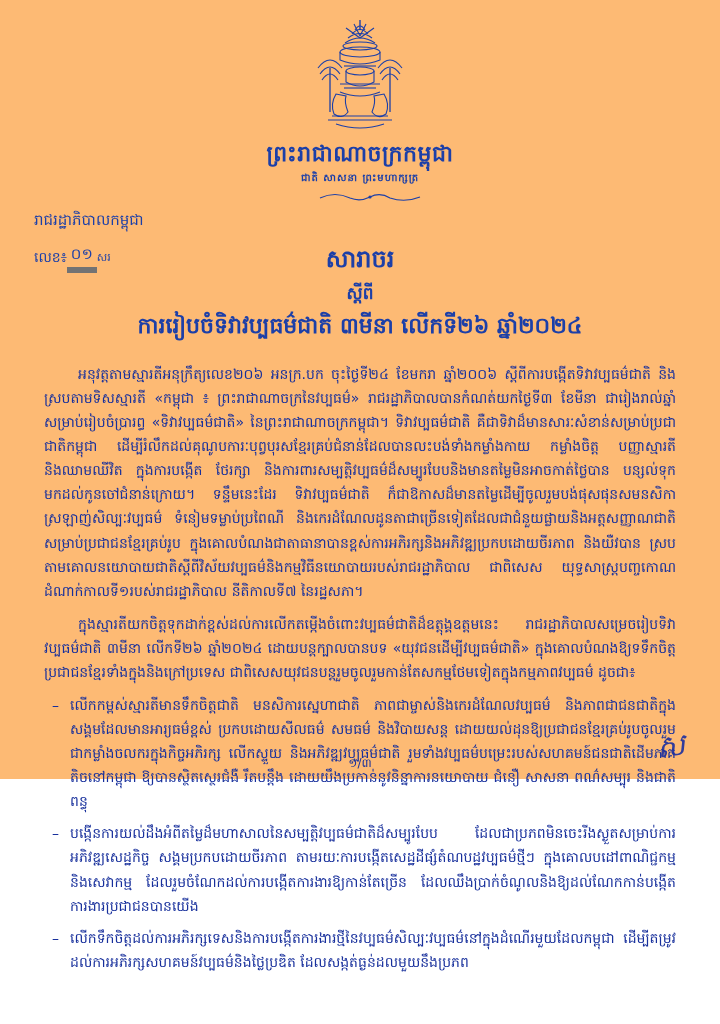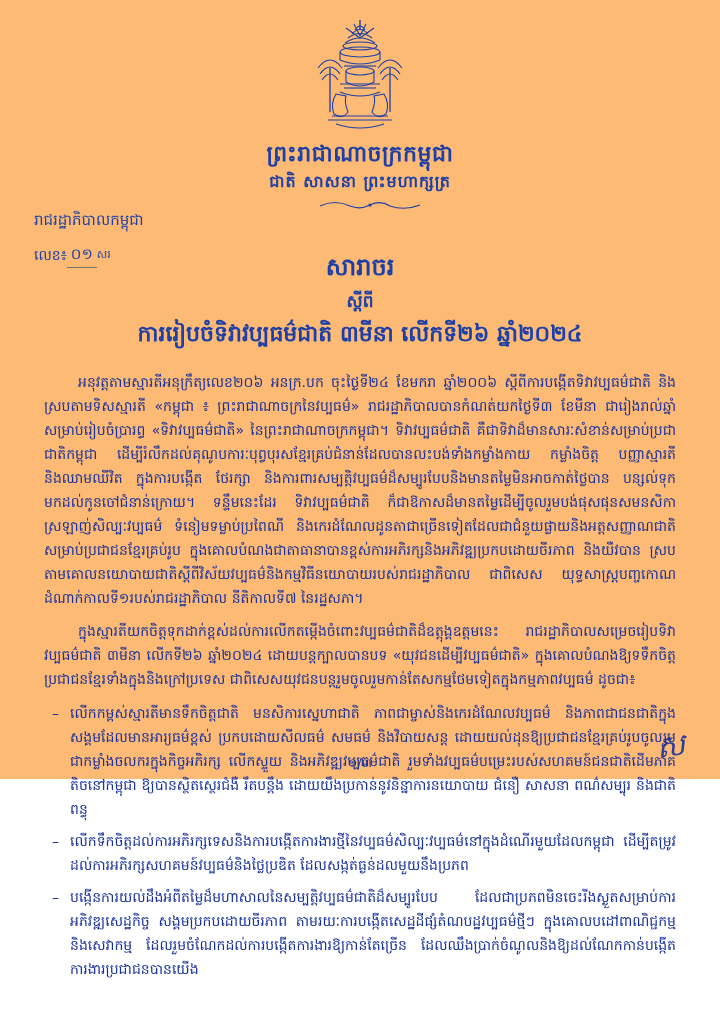--- a/index.html
+++ b/index.html
@@ -40,21 +40,21 @@
     color: #1c3fa8;
     line-height: 1.25;
   }
   .royal .kingdom {
     font-size: 22px;
     font-weight: bold;
     letter-spacing: 0.5px;
     margin-top: 4px;
   }
   .royal .motto {
-    font-size: 16px;
+    font-size: 10px;
     font-weight: bold;
     margin-top: 4px;
     letter-spacing: 1px;
   }
   .royal .rule {
     margin: 6px auto 0 auto;
     width: 90px;
     height: 12px;
     position: relative;
   }
@@ -75,21 +75,21 @@
   }
   .leftblock .numline {
     margin-top: 10px;
     display: flex;
     align-items: center;
     white-space: nowrap;
   }
   .leftblock .numline .num {
     font-family: "DejaVu Sans", sans-serif;
     font-size: 15px;
-    border-bottom: 1px solid #737373;
+    border-bottom: 6px solid #737373;
     padding: 0 4px 1px 4px;
   }
   .leftblock .numline .suffix {
     font-size: 11px;
   }
 
   
   .titleblock {
     text-align: center;
     color: #1c3fa8;
@@ -235,21 +235,21 @@
     <div class="t2">ស្ដីពី</div>
     <div class="t3">ការរៀបចំទិវាវប្បធម៌ជាតិ ៣មីនា លើកទី២៦ ឆ្នាំ២០២៤</div>
   </div>
 
   <div class="body">
     <p>អនុវត្តតាមស្មារតីអនុក្រឹត្យលេខ២០៦ អនក្រ.បក ចុះថ្ងៃទី២៤ ខែមករា ឆ្នាំ២០០៦ ស្ដីពីការបង្កើតទិវាវប្បធម៌ជាតិ និងស្របតាមទិសស្មារតី «កម្ពុជា ៖ ព្រះរាជាណាចក្រនៃវប្បធម៌» រាជរដ្ឋាភិបាលបានកំណត់យកថ្ងៃទី៣ ខែមីនា ជារៀងរាល់ឆ្នាំសម្រាប់រៀបចំប្រារព្ធ «ទិវាវប្បធម៌ជាតិ» នៃព្រះរាជាណាចក្រកម្ពុជា។ ទិវាវប្បធម៌ជាតិ គឺជាទិវាដ៏មានសារៈសំខាន់សម្រាប់ប្រជាជាតិកម្ពុជា ដើម្បីរំលឹកដល់គុណូបការៈបុព្វបុរសខ្មែរគ្រប់ជំនាន់ដែលបានលះបង់ទាំងកម្លាំងកាយ កម្លាំងចិត្ត បញ្ញាស្មារតី និងឈាមឈីវិត ក្នុងការបង្កើត ថែរក្សា និងការពារសម្បត្តិវប្បធម៌ដ៏សម្បូរបែបនិងមានតម្លៃមិនអាចកាត់ថ្លៃបាន បន្សល់ទុកមកដល់កូនចៅជំនាន់ក្រោយ។ ទន្ទឹមនេះដែរ ទិវាវប្បធម៌ជាតិ ក៏ជាឱកាសដ៏មានតម្លៃដើម្បីចូលរួមបង់ផុសផុនសមនសិកាស្រឡាញ់សិល្បៈវប្បធម៌ ទំនៀមទម្លាប់ប្រពៃណី និងកេរដំណែលដូនតាជាច្រើនទៀតដែលជាជំនួយផ្លាយនិងអត្តសញ្ញាណជាតិ សម្រាប់ប្រជាជនខ្មែរគ្រប់រូប ក្នុងគោលបំណងជាតាធានាបានខ្ពស់ការអភិរក្សនិងអភិវឌ្ឍប្រកបដោយចីរភាព និងយឺវបាន ស្របតាមគោលនយោបាយជាតិស្ដីពីវិស័យវប្បធម៌និងកម្មវិធីនយោបាយរបស់រាជរដ្ឋាភិបាល ជាពិសេស យុទ្ធសាស្ត្របញ្ចកោណ ដំណាក់កាលទី១របស់រាជរដ្ឋាភិបាល នីតិកាលទី៧ នៃរដ្ឋសភា។</p>
     <p>ក្នុងស្មារតីយកចិត្តទុកដាក់ខ្ពស់ដល់ការលើកតម្កើងចំពោះវប្បធម៌ជាតិដ៏ឧត្តុង្គឧត្តមនេះ រាជរដ្ឋាភិបាលសម្រេចរៀបទិវាវប្បធម៌ជាតិ ៣មីនា លើកទី២៦ ឆ្នាំ២០២៤ ដោយបន្តក្បាលបានបទ «យុវជនដើម្បីវប្បធម៌ជាតិ» ក្នុងគោលបំណងឱ្យទទឹកចិត្តប្រជាជនខ្មែរទាំងក្នុងនិងក្រៅប្រទេស ជាពិសេសយុវជនបន្តរួមចូលរួមកាន់តែសកម្មថែមទៀតក្នុងកម្មភាពវប្បធម៌ ដូចជា៖</p>
 
     <ul class="bullets">
       <li>លើកកម្ពស់ស្មារតីមានទឹកចិត្តជាតិ មនសិការស្នេហាជាតិ ភាពជាម្ចាស់និងកេរដំណែលវប្បធម៌ និងភាពជាជនជាតិក្នុងសង្គមដែលមានអារ្យធម៌ខ្ពស់ ប្រកបដោយសីលធម៌ សមធម៌ និងវិបាយសន្ដ ដោយយល់ដុនឱ្យប្រជាជនខ្មែរគ្រប់រូបចូលរួមជាកម្លាំងចលករក្នុងកិច្ចអភិរក្ស លើកស្ទួយ និងអភិវឌ្ឍវប្បធម៌ជាតិ រួមទាំងវប្បធម៌បម្រេះរបស់សហគមន៍ជនជាតិដើមភាគតិចនៅកម្ពុជា ឱ្យបានស្ថិតស្ថេរជំងឺ រឹតបន្តឹង ដោយយឹងប្រកាន់នូវនិន្នាការនយោបាយ ជំនឿ សាសនា ពណ៌សម្បុរ និងជាតិពន្ធុ</li>
+      <li>បង្កើនការយល់ដឹងអំពីតម្លៃដ៏មហាសាលនៃសម្បត្តិវប្បធម៌ជាតិដ៏សម្បូរបែប ដែលជាប្រភពមិនចេះរីងស្ងួតសម្រាប់ការអភិវឌ្ឍសេដ្ឋកិច្ច សង្គមប្រកបដោយចីរភាព តាមរយៈការបង្កើតសេដ្ឋដីផ្សំតំណបដ្ឋវប្បធម៌ថ្មីៗ ក្នុងគោលបដៅពាណិជ្ជកម្មនិងសេវាកម្ម ដែលរួមចំណែកដល់ការបង្កើតការងារឱ្យកាន់តែច្រើន ដែលឈឹងប្រាក់ចំណូលនិងឱ្យដល់ណែកកាន់បង្កើតការងារប្រជាជនបានយើង</li>
       <li>លើកទឹកចិត្តដល់ការអភិរក្សទេសនិងការបង្កើតការងារថ្មីនៃវប្បធម៌សិល្បៈវប្បធម៌នៅក្នុងដំណើរមួយដែលកម្ពុជា ដើម្បីតម្រូវដល់ការអភិរក្សសហគមន៍វប្បធម៌និងថ្លៃប្រឌិត ដែលសង្កត់ធ្ងន់ដលមួយនឹងប្រភព</li>
-      <li>បង្កើនការយល់ដឹងអំពីតម្លៃដ៏មហាសាលនៃសម្បត្តិវប្បធម៌ជាតិដ៏សម្បូរបែប ដែលជាប្រភពមិនចេះរីងស្ងួតសម្រាប់ការអភិវឌ្ឍសេដ្ឋកិច្ច សង្គមប្រកបដោយចីរភាព តាមរយៈការបង្កើតសេដ្ឋដីផ្សំតំណបដ្ឋវប្បធម៌ថ្មីៗ ក្នុងគោលបដៅពាណិជ្ជកម្មនិងសេវាកម្ម ដែលរួមចំណែកដល់ការបង្កើតការងារឱ្យកាន់តែច្រើន ដែលឈឹងប្រាក់ចំណូលនិងឱ្យដល់ណែកកាន់បង្កើតការងារប្រជាជនបានយើង</li>
     </ul>
   </div>
 
   <div class="footer-page">១/៣</div>
   <div class="signature">ស</div>
 
 </div>
 
 </body></html>

